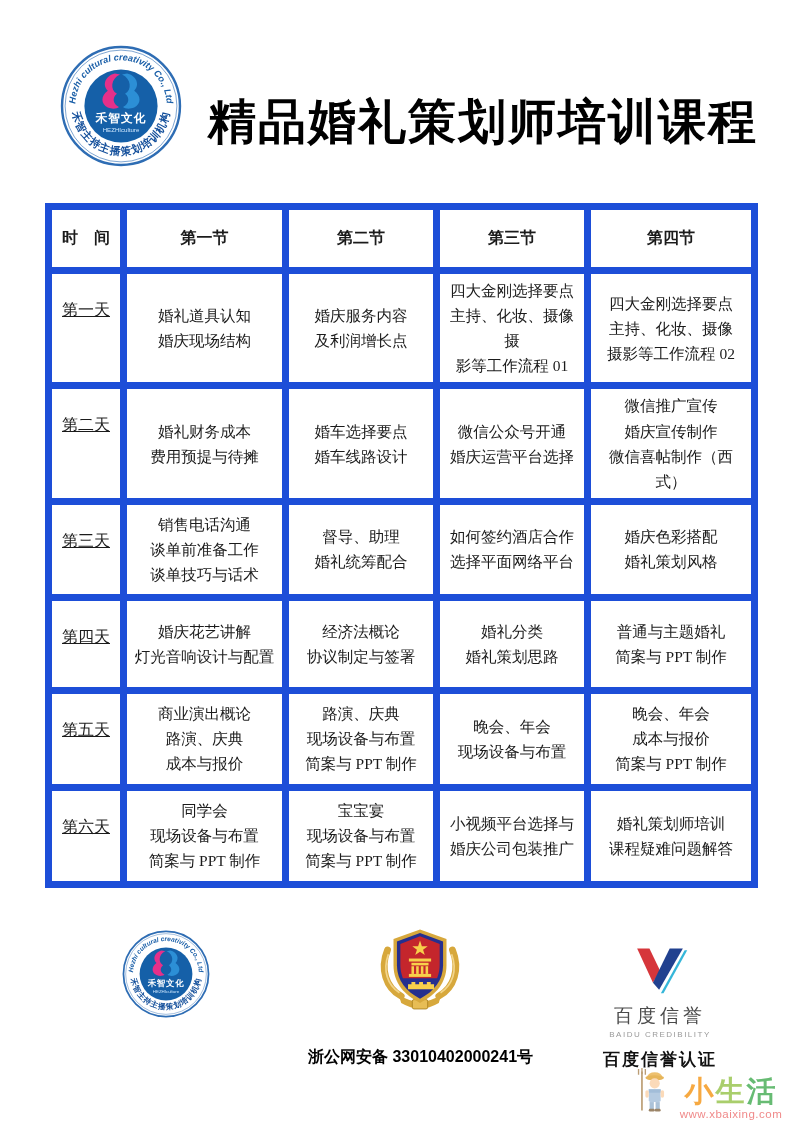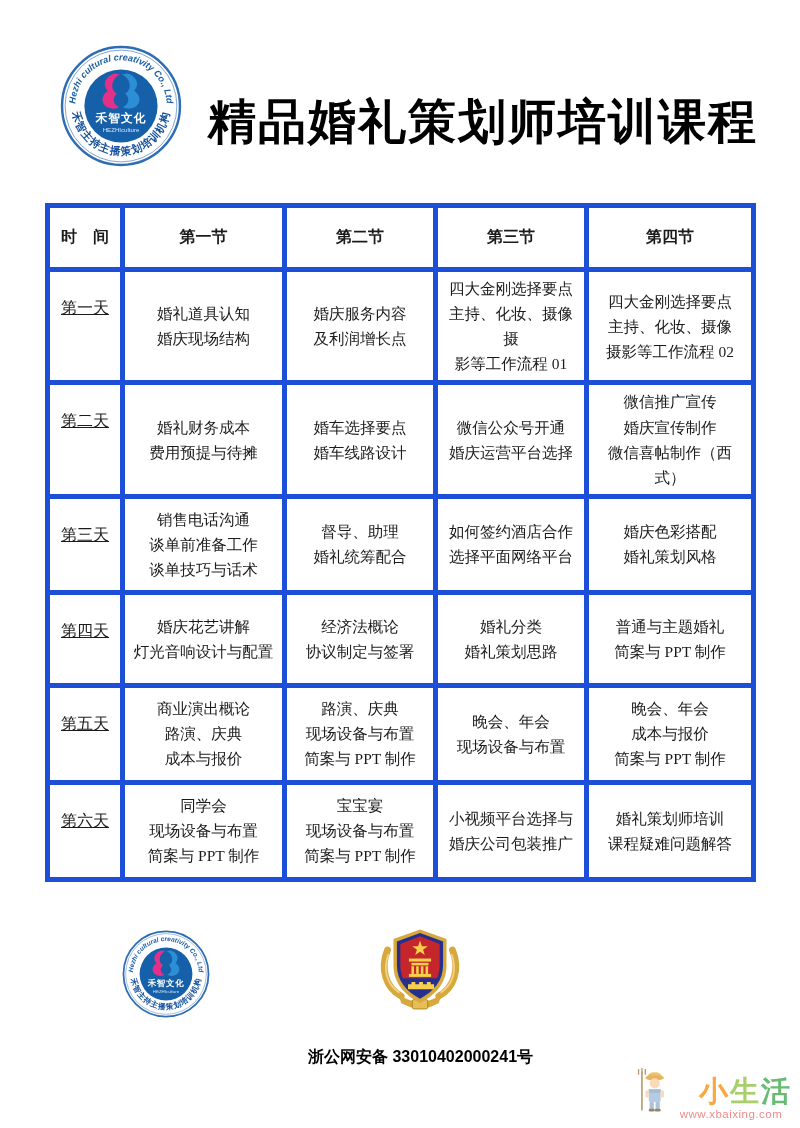--- a/index.html
+++ b/index.html
@@ -19,21 +19,21 @@
     font-size:48px; font-weight:bold; letter-spacing:2px;
     text-align:right; white-space:nowrap; color:#000;
   }
 
   
   table.schedule {
     position:absolute; left:45px; top:203px; width:706px;
     border-collapse:collapse; table-layout:fixed;
     font-family:"Liberation Serif","DejaVu Serif",serif; color:#1b1b1b;
   }
-  .schedule th, .schedule td { border:5px solid #1d4ed8; background:#fff; }
+  .schedule th, .schedule td { border:7px solid #1d4ed8; background:#fff; }
   .schedule thead tr { height:64px; }
   .schedule thead th { font-size:16px; font-weight:600; text-align:center; vertical-align:middle; }
   .schedule tbody tr:nth-child(1){ height:102px; }
   .schedule tbody tr:nth-child(2){ height:91px; }
   .schedule tbody tr:nth-child(3){ height:96px; }
   .schedule tbody tr:nth-child(4){ height:93px; }
   .schedule tbody tr:nth-child(5){ height:97px; }
   .schedule tbody tr:nth-child(6){ height:97px; }
   .schedule td.day {
     font-size:16px; text-align:center; vertical-align:top; padding-top:26px;text-decoration:underline;
@@ -50,21 +50,21 @@
   .f-right { left:568px; top:942px; width:184px; }
   .copyright { margin-top:8px; font-size:14px; color:#2f2f2f; white-space:nowrap; }
   .police-caption { margin-top:28px; font-size:16px; font-weight:bold; color:#000; white-space:nowrap; }
   .baidu-cn  { margin-top:2px; font-size:19px; color:#4a4a4a; letter-spacing:4px; white-space:nowrap; }
   .baidu-en  { margin-top:1px; font-size:8px; color:#999; letter-spacing:1.5px; white-space:nowrap; }
   .baidu-cert{ margin-top:9px; font-size:17px; font-weight:bold; color:#111; letter-spacing:2px; white-space:nowrap; }
 
   
   .watermark { position:absolute; right:8px; bottom:8px; width:156px; display:flex; align-items:flex-end; }
   .wm-text { flex:1; text-align:center; }
-  .wm-brand { font-size:29px; font-weight:bold; line-height:1; letter-spacing:2px; opacity:.85;text-align:right; }
+  .wm-brand { font-size:29px; font-weight:bold; line-height:1; letter-spacing:2px; opacity:.85; }
   .wm-url { font-size:11.5px; color:#f08a8a; letter-spacing:.5px; margin-top:2px; white-space:nowrap; }
 </style>
 </head>
 <body>
 
 <div class="page">
 
   <div class="hz-logo-wrap">
     <svg viewBox="0 0 120 120" width="122" height="122">
       <defs>
@@ -228,20 +228,32 @@
         <rect x="50.5" y="47" width="3" height="9" fill="#f7d04b"></rect>
         <rect x="56" y="47" width="3" height="9" fill="#f7d04b"></rect>
         <rect x="61.5" y="47" width="3" height="9" fill="#f7d04b"></rect>
         <rect x="42" y="56" width="26" height="3.5" fill="#f7d04b"></rect>
         <path d="M41,68 h4 v-2.5 h4.5 v2.5 h4.5 v-2.5 h4.5 v2.5 h4.5 v-2.5 h4.5 v2.5 h4 v6 h-30.5 z" fill="#f7d04b"></path>
       </svg>
     </span>
     <div class="police-caption">浙公网安备 33010402000241号</div>
   </div>
 
+  <div class="f-block f-right">
+    <span>
+      <svg viewBox="0 0 66 62" width="58" height="55">
+        <polygon points="7,7 21,7 33,32 25,46" fill="#d6363b"></polygon>
+        <polygon points="59,7 44,7 25,46 32,54" fill="#21418f"></polygon>
+        <polygon points="61,9 64,9 37,58 34,58" fill="#35b6d9"></polygon>
+      </svg>
+    </span>
+    <div class="baidu-cn">百度信誉</div>
+    <div class="baidu-en">BAIDU CREDIBILITY</div>
+    <div class="baidu-cert">百度信誉认证</div>
+  </div>
 
   <div class="watermark">
     <span>
       <svg viewBox="0 0 40 58" width="34" height="50" opacity="0.85">
         <line x1="7" y1="6" x2="7" y2="52" stroke="#b08d5d" stroke-width="2"></line>
         <path d="M3,10 V3 M7,9 V2 M11,10 V3" stroke="#b08d5d" stroke-width="1.6" fill="none"></path>
         <path d="M13,13 a9,6 0 0 1 18,0" fill="#eab657"></path>
         <ellipse cx="22" cy="13.5" rx="11" ry="3" fill="#e2a93e"></ellipse>
         <circle cx="22" cy="20" r="6" fill="#fbd4ad"></circle>
         <path d="M15,27 h14 v13 q0,2 -2,2 h-10 q-2,0 -2,-2 z" fill="#a9c3dc"></path>

